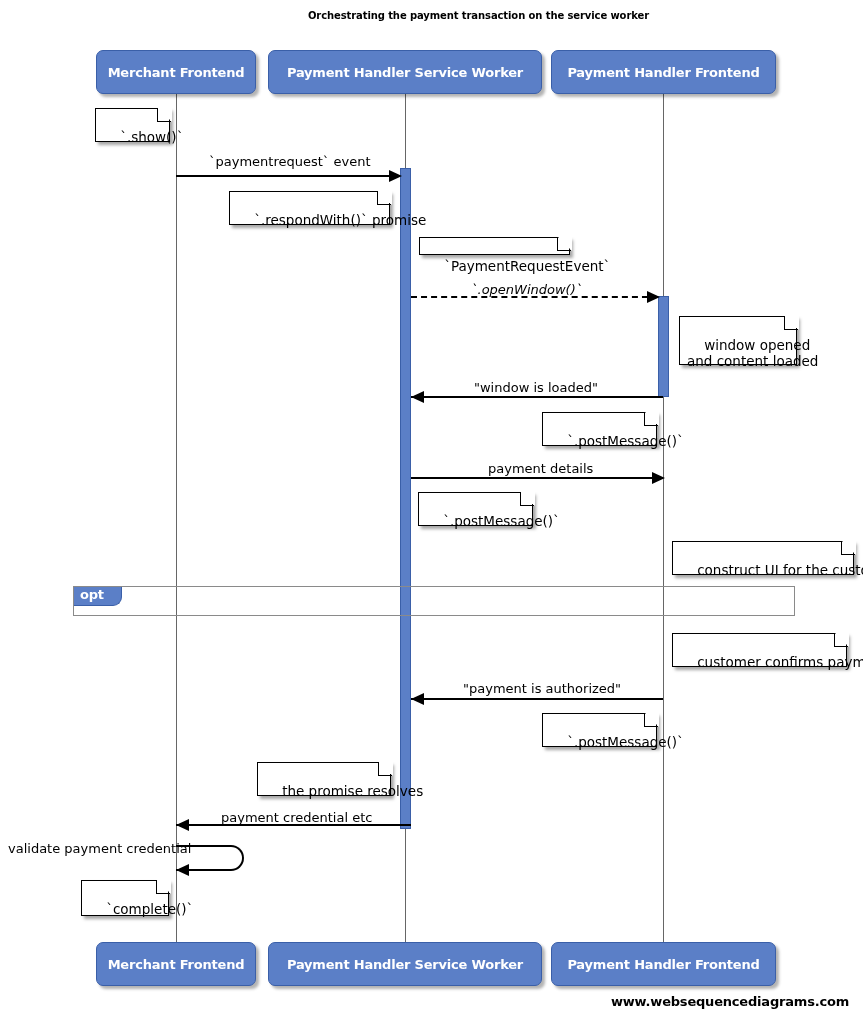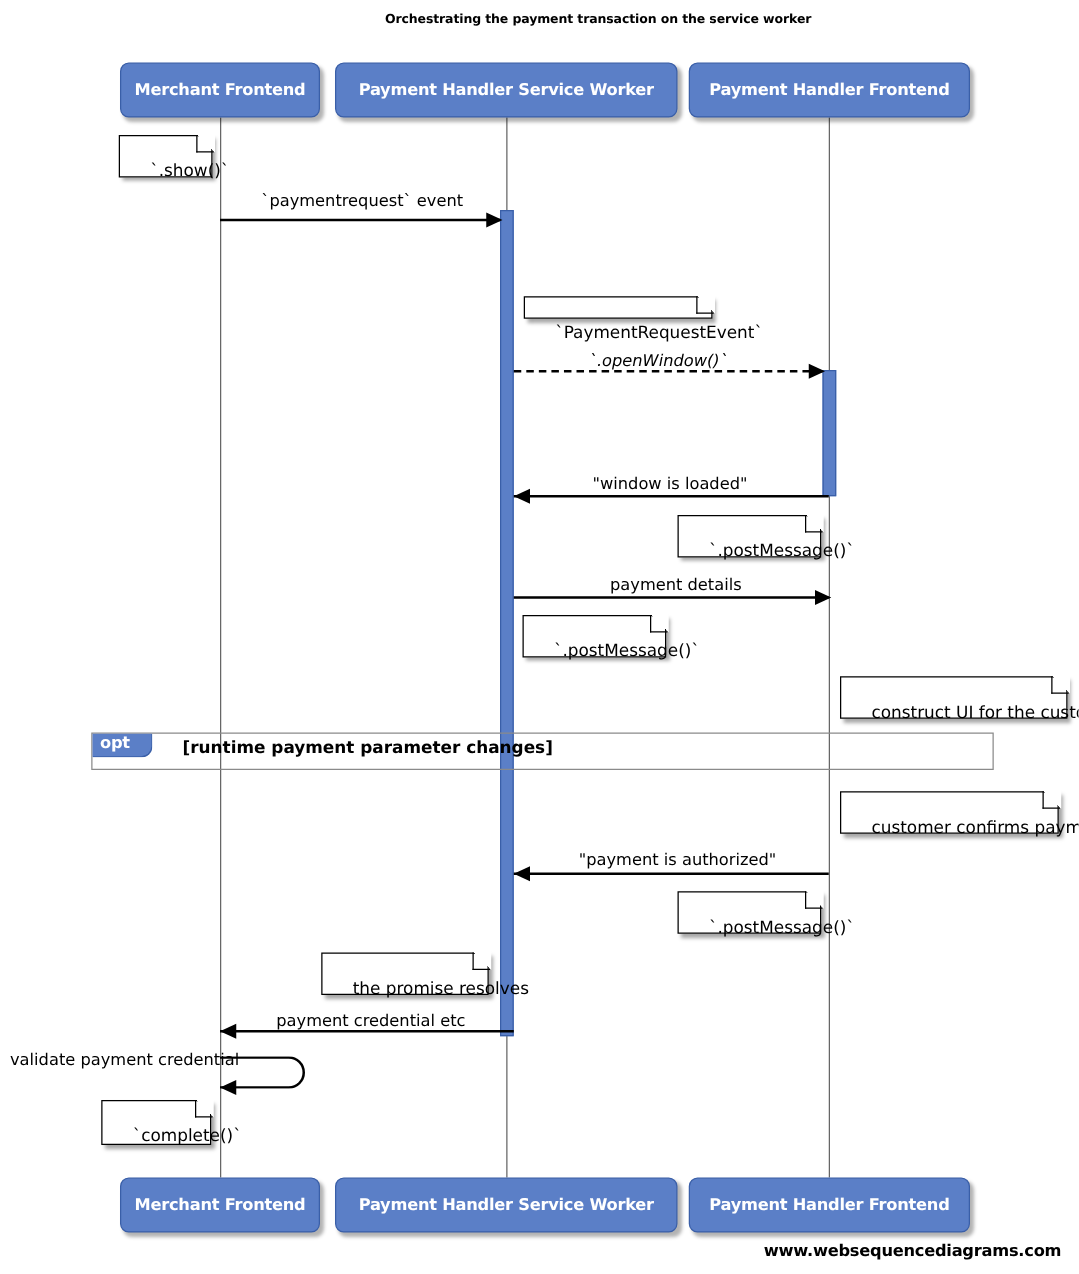--- a/index.html
+++ b/index.html
@@ -243,33 +243,41 @@
   <div class="arrowhead left" style="left:176px; top:819px;"></div>
 
   <div class="msg-label" style="left:8px; top:841px;">validate payment credential</div>
   <div class="self-loop" style="left:176px; top:845px; width:68px; height:26px;"></div>
   <div class="arrowhead left" style="left:176px; top:864px;"></div>
 
   <div class="fragment" style="left:73px; top:586px; width:722px; height:30px;"></div>
   <div class="fragment-tab" style="left:74px; top:587px; width:48px;">
     <span>opt</span>
   </div>
-  <div class="fragment-guard" style="left:146px; top:590px;">[runtime payment parameter changes]</div>
 
   <div class="note" style="left:95px; top:108px; width:75px; height:34px;">
     <span>`.show()`</span>
     <span class="fold"></span>
   </div>
 
+  <div class="note" style="left:229px; top:191px; width:161px; height:34px;">
+    <span>`.respondWith()` promise</span>
+    <span class="fold"></span>
+  </div>
 
   <div class="note" style="left:419px; top:237px; width:151px; height:18px;text-align:center;">
     <span>`PaymentRequestEvent`</span>
     <span class="fold"></span>
   </div>
 
+  <div class="note" style="left:679px; top:316px; width:118px; height:49px;">
+    <span>window opened
+and content loaded</span>
+    <span class="fold"></span>
+  </div>
 
   <div class="note" style="left:542px; top:412px; width:115px; height:34px;">
     <span>`.postMessage()`</span>
     <span class="fold"></span>
   </div>
 
   <div class="note" style="left:418px; top:492px; width:115px; height:34px;">
     <span>`.postMessage()`</span>
     <span class="fold"></span>
   </div>

